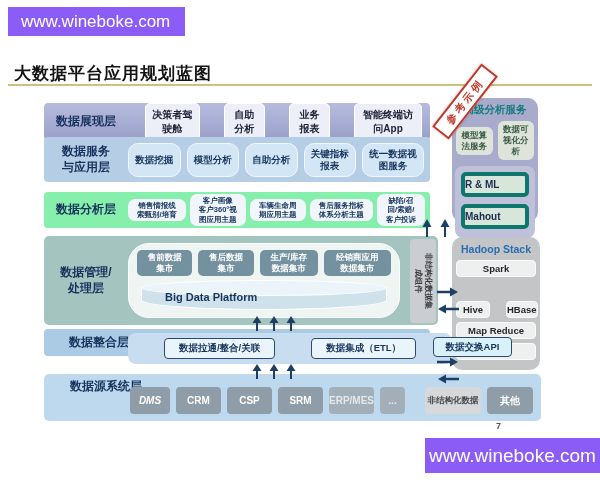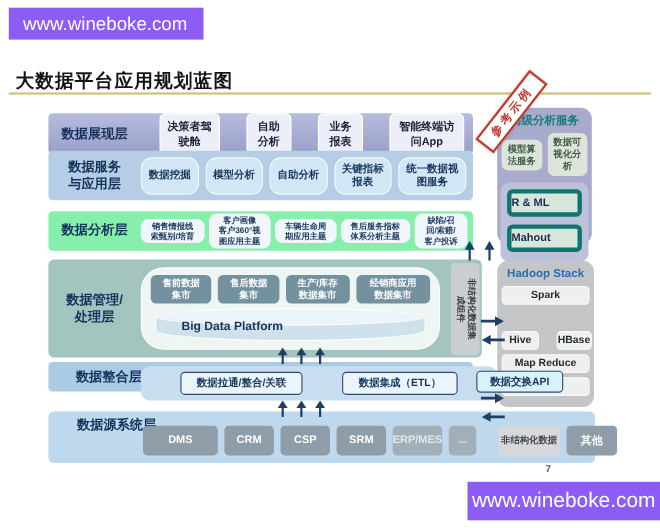--- a/index.html
+++ b/index.html
@@ -172,21 +172,21 @@
     <div class="rlabel" style="flex:0 0 110px;">数据整合层</div>
     <div class="intg-panel">
       <div class="intg">数据拉通/整合/关联</div>
       <div class="intg">数据集成（ETL）</div>
     </div>
   </div>
 
   <div class="row row6">
     <div class="rlabel src-label">数据源系统层</div>
     <div class="src-items">
-      <div class="src" style="width:68px;">DMS</div>
+      <div class="src" style="width:40px;font-style:italic;">DMS</div>
       <div class="src" style="width:45px;">CRM</div>
       <div class="src" style="width:45px;">CSP</div>
       <div class="src" style="width:45px;">SRM</div>
       <div class="src faded" style="width:45px;">ERP/MES</div>
       <div class="src faded" style="width:25px;">...</div>
       <div class="src light" style="width:56px;margin-left:14px;">非结构化数据</div>
       <div class="src" style="width:46px;">其他</div>
     </div>
   </div>
 

